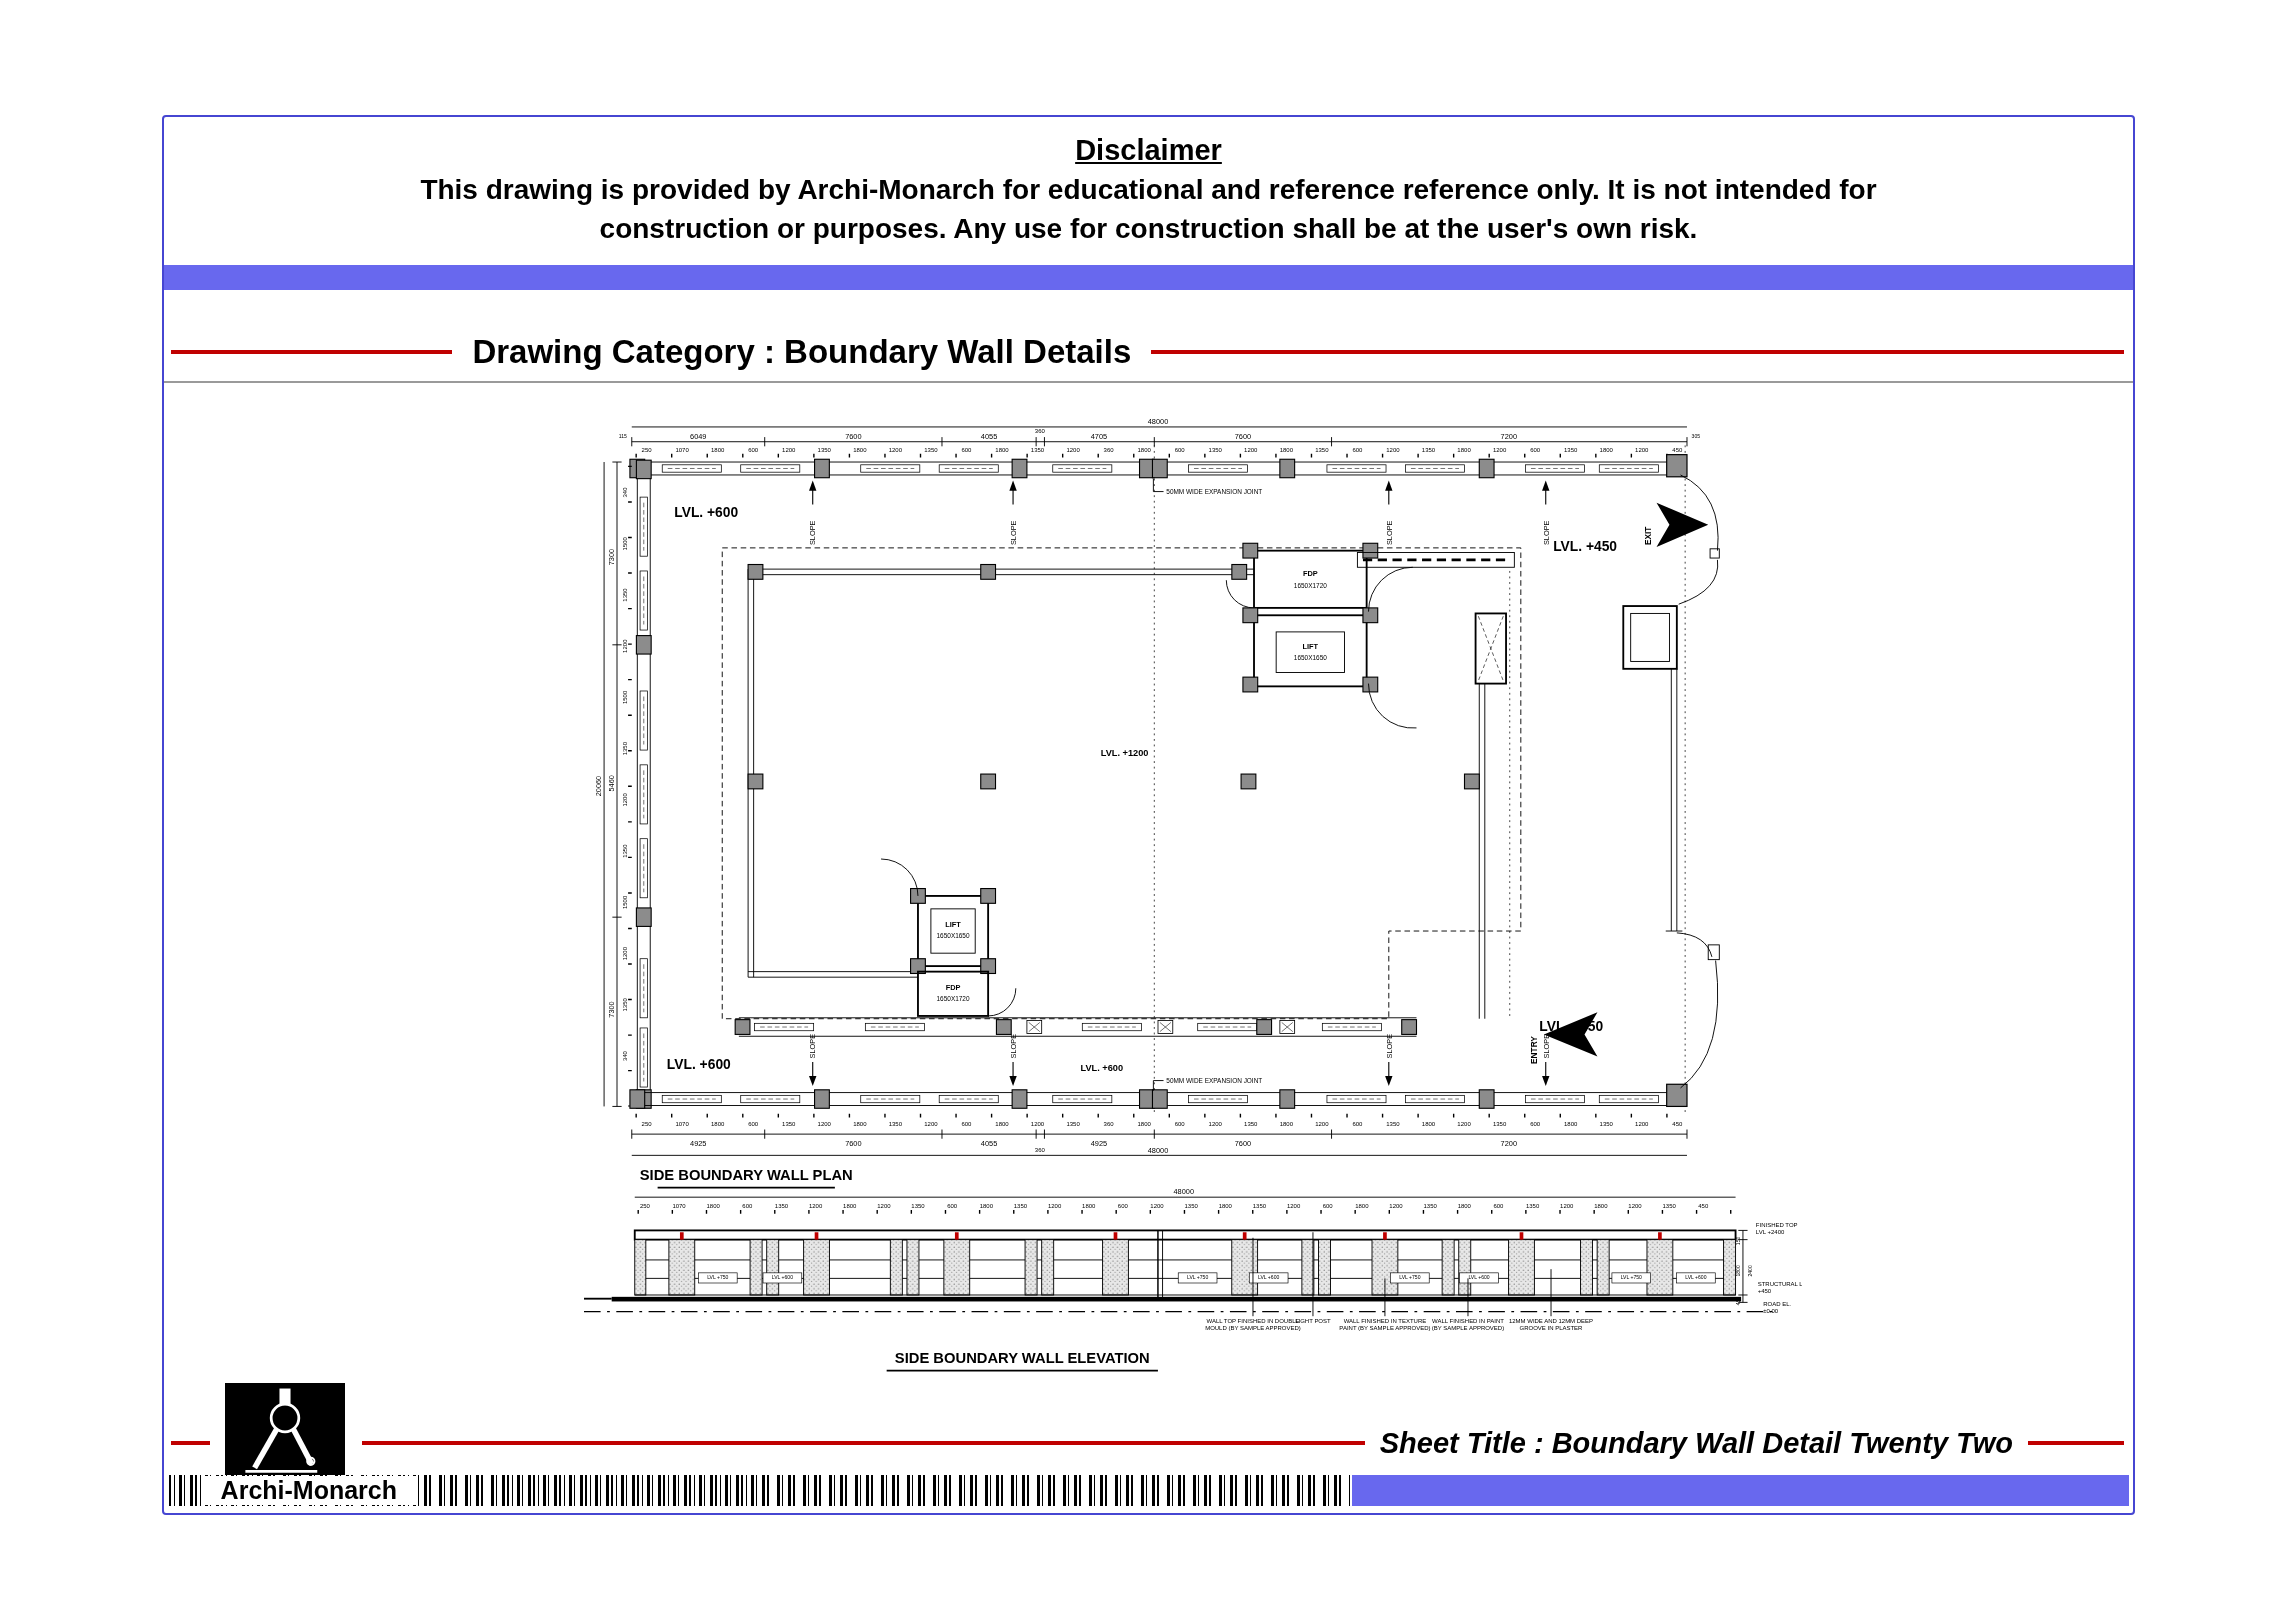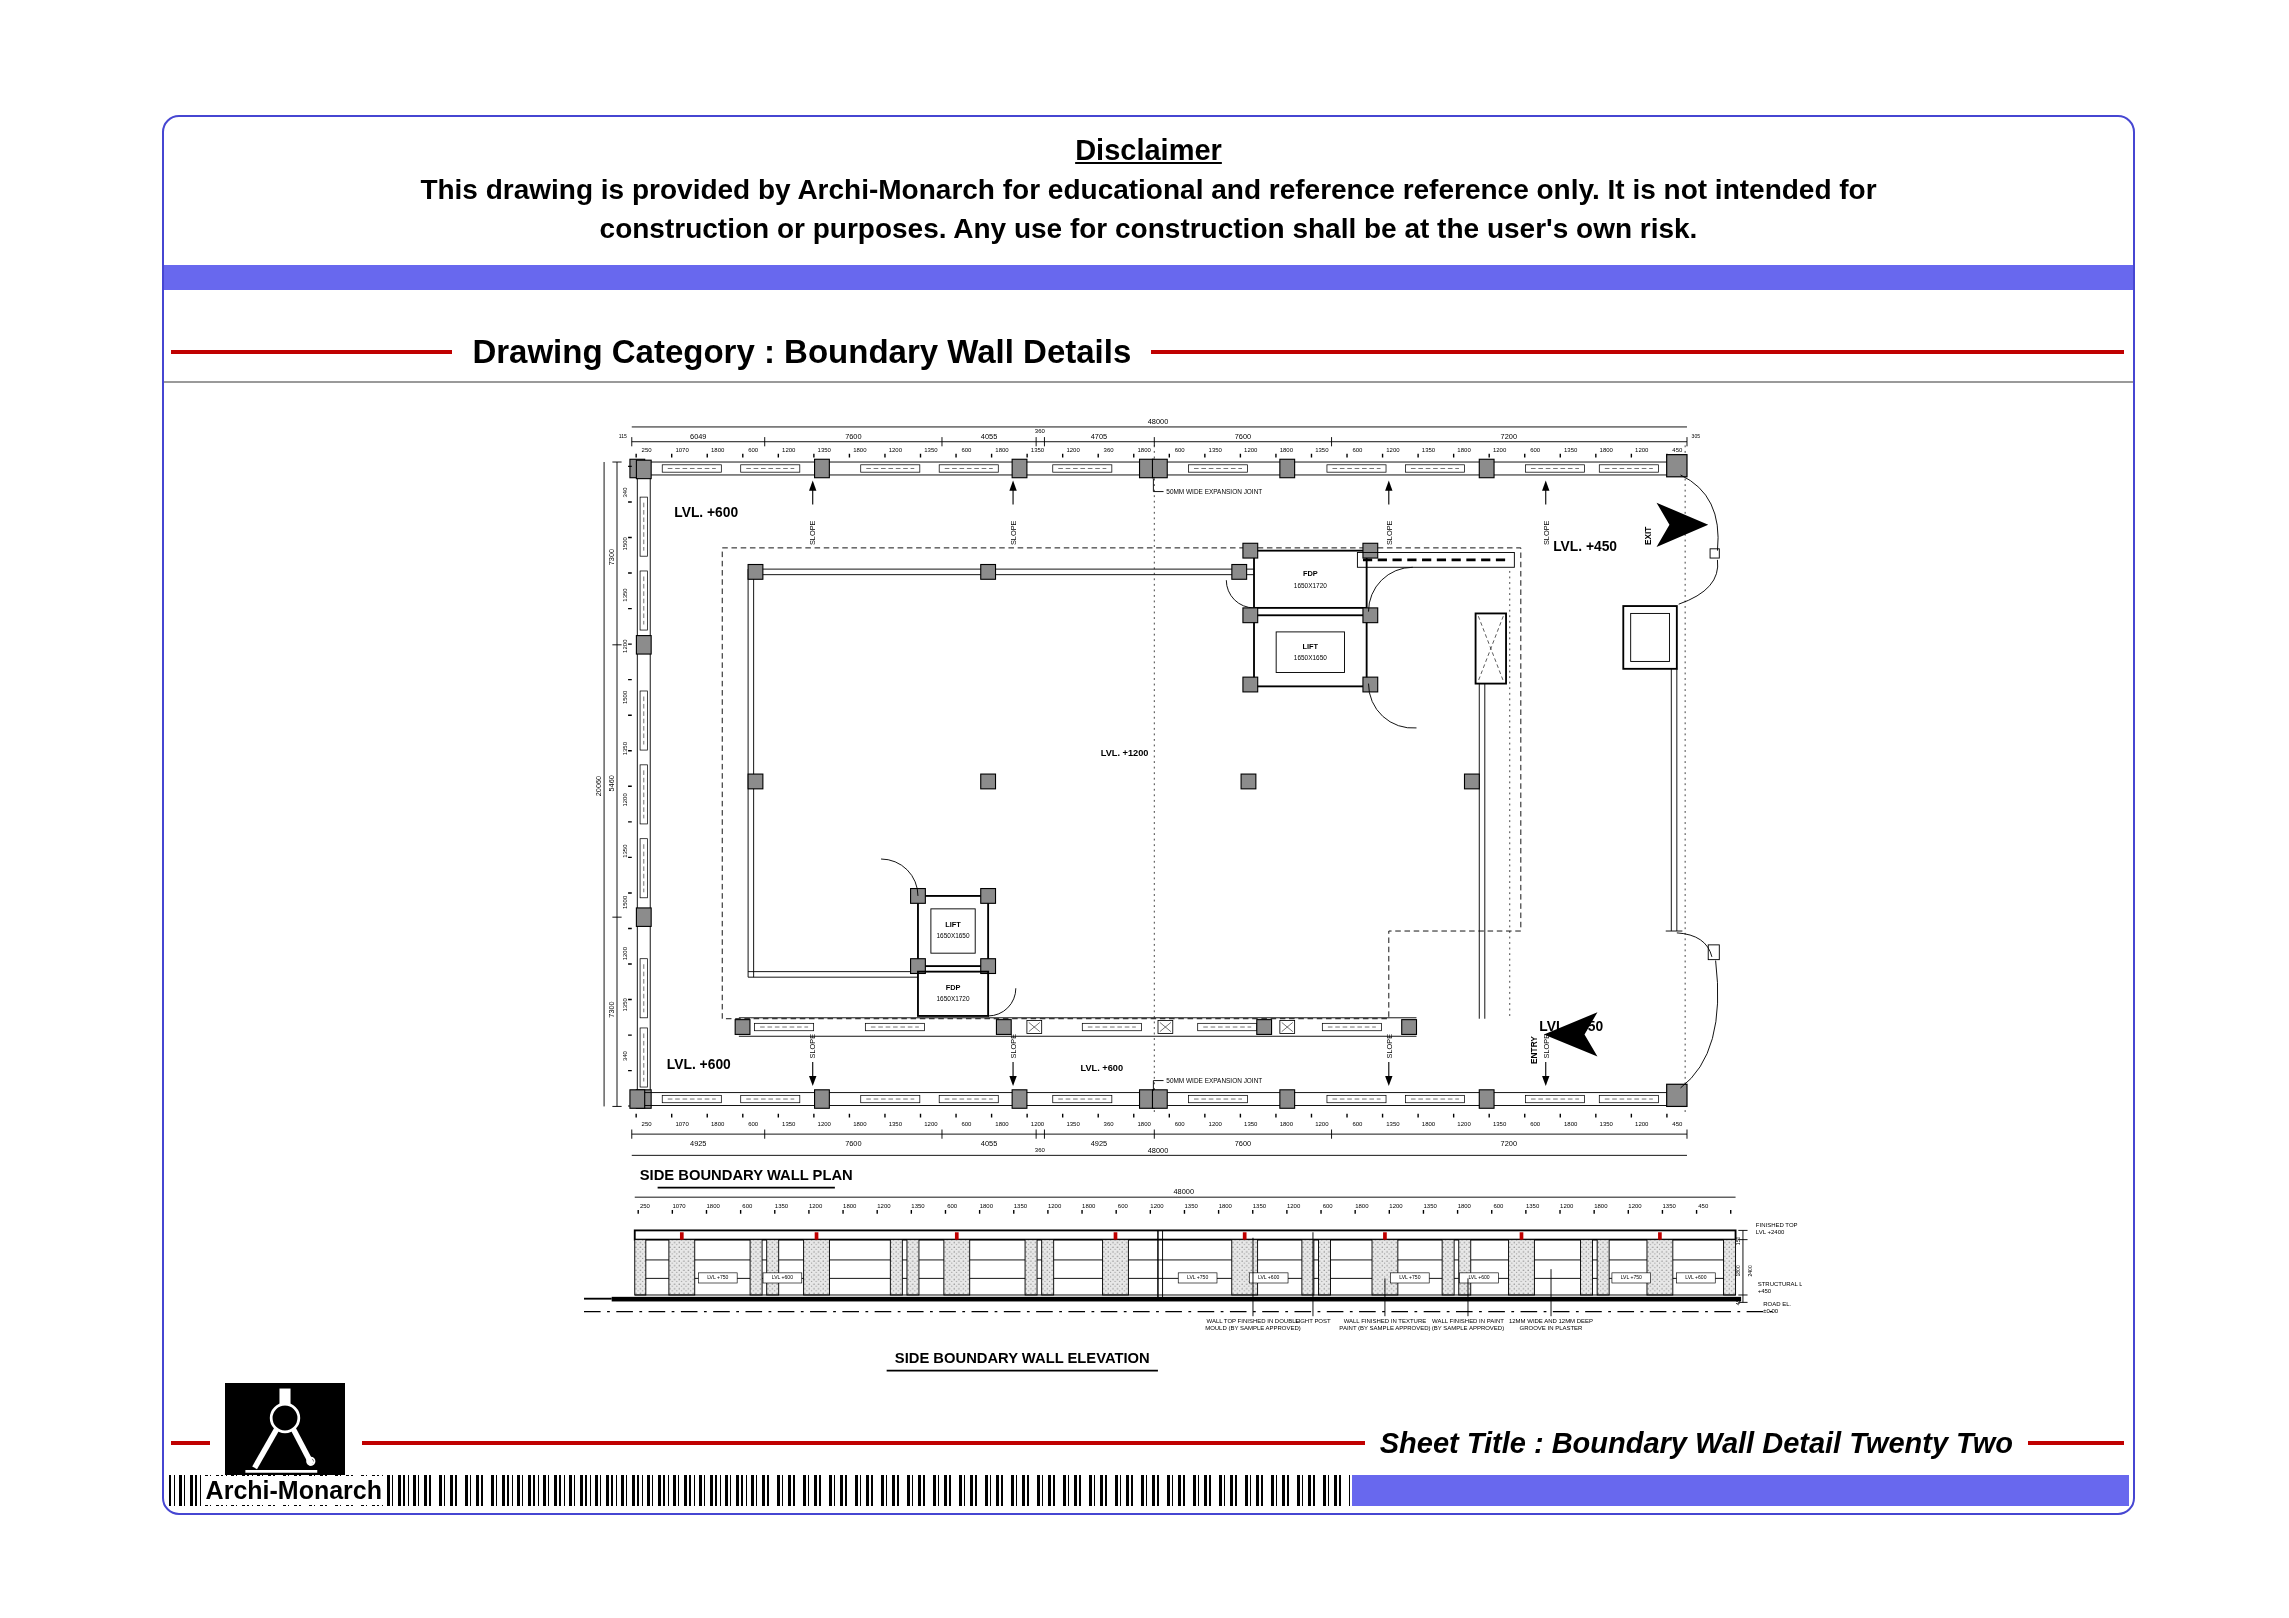--- a/index.html
+++ b/index.html
@@ -1,19 +1,19 @@
 <!DOCTYPE html>
 <html style="font-size:14.8px"><head>
 <meta charset="utf-8">
 <style>
   html,body{margin:0;padding:0;background:#fff;}
   body{font-family:"Liberation Sans", sans-serif;color:#000;}
   #page{position:relative;width:2290px;height:1619px;background:#fff;overflow:hidden;}
   .sheet{position:absolute;left:162px;top:115px;width:1969px;height:1396px;
-         border:2.8px solid #4646d2;border-radius:17px;background:#fff;}
+         border:2.8px solid #4646d2;border-radius:4px;background:#fff;}
   .disc-title{position:absolute;top:16.6px;left:0;width:100%;text-align:center;
               font-size:29px;font-weight:bold;text-decoration:underline;}
   .disc-line{position:absolute;left:0;width:100%;text-align:center;font-size:28px;font-weight:bold;}
   .disc-line.l1{top:57px;}
   .disc-line.l2{top:96px;}
   .purple-top{position:absolute;left:0px;top:148px;width:100%;height:25px;background:#6868ee;}
   .cat-row{position:absolute;top:209px;left:7.4px;right:9.2px;height:52px;display:flex;align-items:center;}
   .redline{height:4.6px;background:#c00000;}
   .rl-a{width:281px;}
   .rl-b{flex:1;}
@@ -22,21 +22,21 @@
   .plan-svg{position:absolute;left:429px;top:297px;}
   .elev-svg{position:absolute;left:420px;top:1069px;}
   .foot-row{position:absolute;top:1290px;left:7.4px;right:9.2px;height:72px;display:flex;align-items:center;}
   .rl-f1{width:39px;}
   .rl-f2{flex:1;margin-left:16.6px;}
   .rl-f3{width:96px;}
   .sheet-title{font-size:29px;font-weight:bold;white-space:nowrap;padding:0 14.8px;font-style:italic;}
   .logo-box{width:120px;height:94px;background:#000;margin-left:14.8px;position:relative;top:-13px;flex:0 0 auto;}
   .barcode{position:absolute;left:4.6px;top:1358px;width:1181px;height:31px;
     background:repeating-linear-gradient(90deg,#000 0 1.8px,#fff 1.8px 4.6px,#000 4.6px 5.5px,#fff 5.5px 10px,#000 10px 13px,#fff 13px 14.8px,#000 14.8px 15.7px,#fff 15.7px 21px,#000 21px 24px,#fff 24px 26px);}
-  .brand-label{position:absolute;left:33px;top:0.9px;font-size:25px;font-weight:bold;background:#fff;padding:0 4px;white-space:nowrap;}
+  .brand-label{position:absolute;left:33px;top:0.9px;font-size:25px;font-weight:bold;background:#fff;padding:0 19px;white-space:nowrap;}
   .purple-bottom{position:absolute;left:1188px;right:3.7px;top:1358px;height:31px;background:#6868ee;}
   
   svg text{font-family:"Liberation Sans", sans-serif;fill:#000;}
   .t15{font-size:15px;font-weight:bold;}
   .t10{font-size:10px;font-weight:bold;}
   .t9{font-size:9px;font-weight:bold;}
   .t8{font-size:8px;}
   .t7{font-size:7px;}
   .t6{font-size:6.5px;}
   .t55{font-size:5.5px;}

